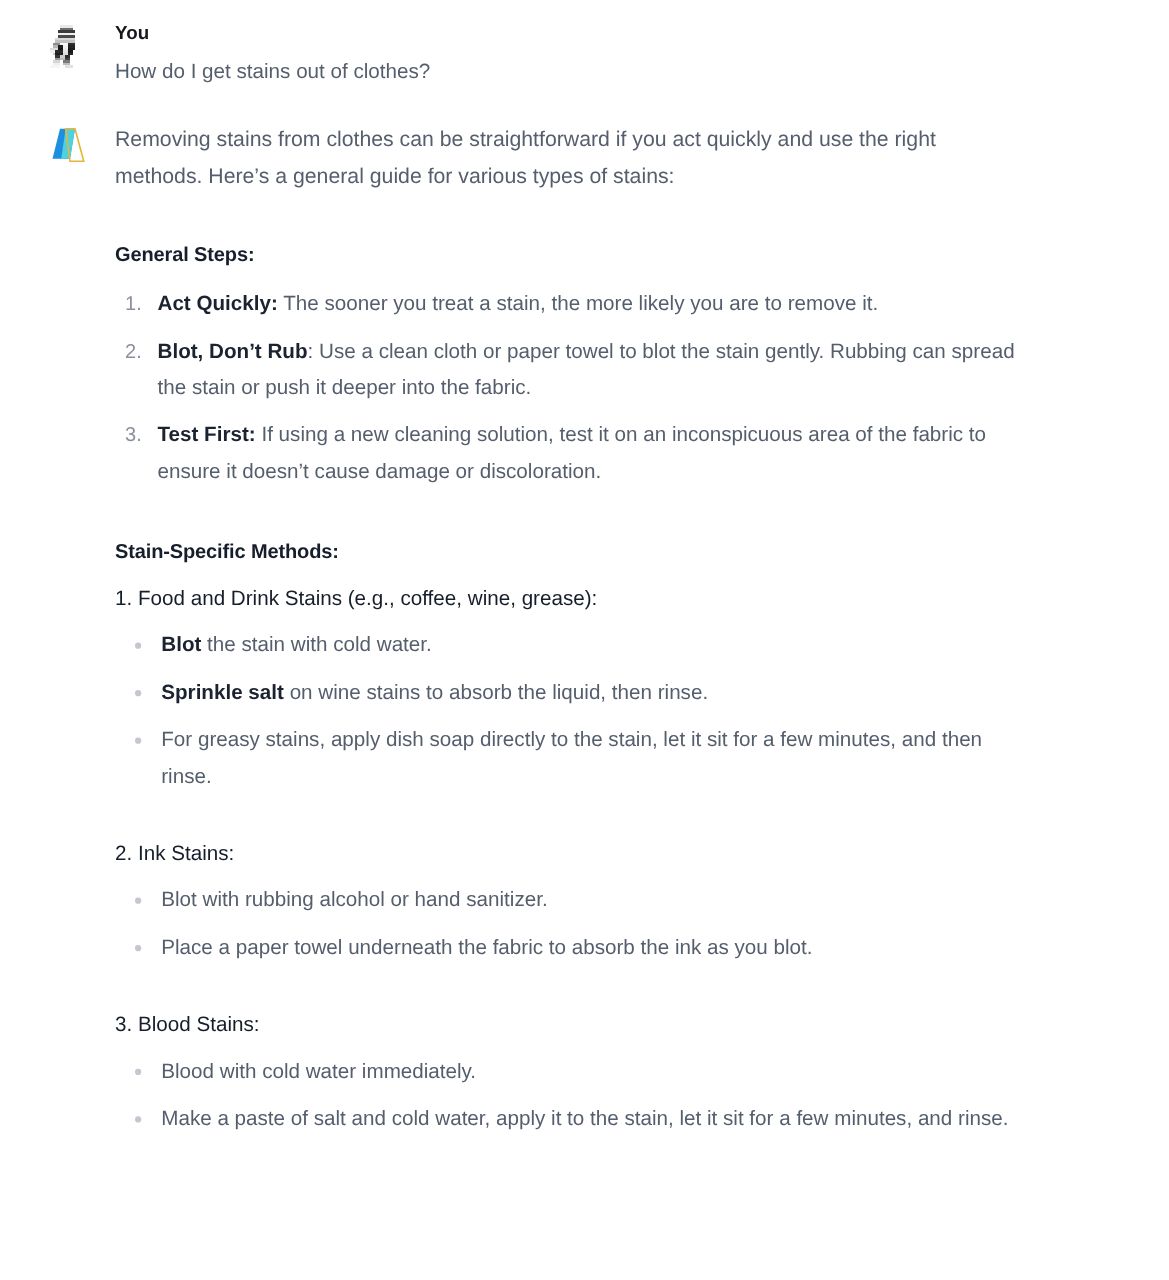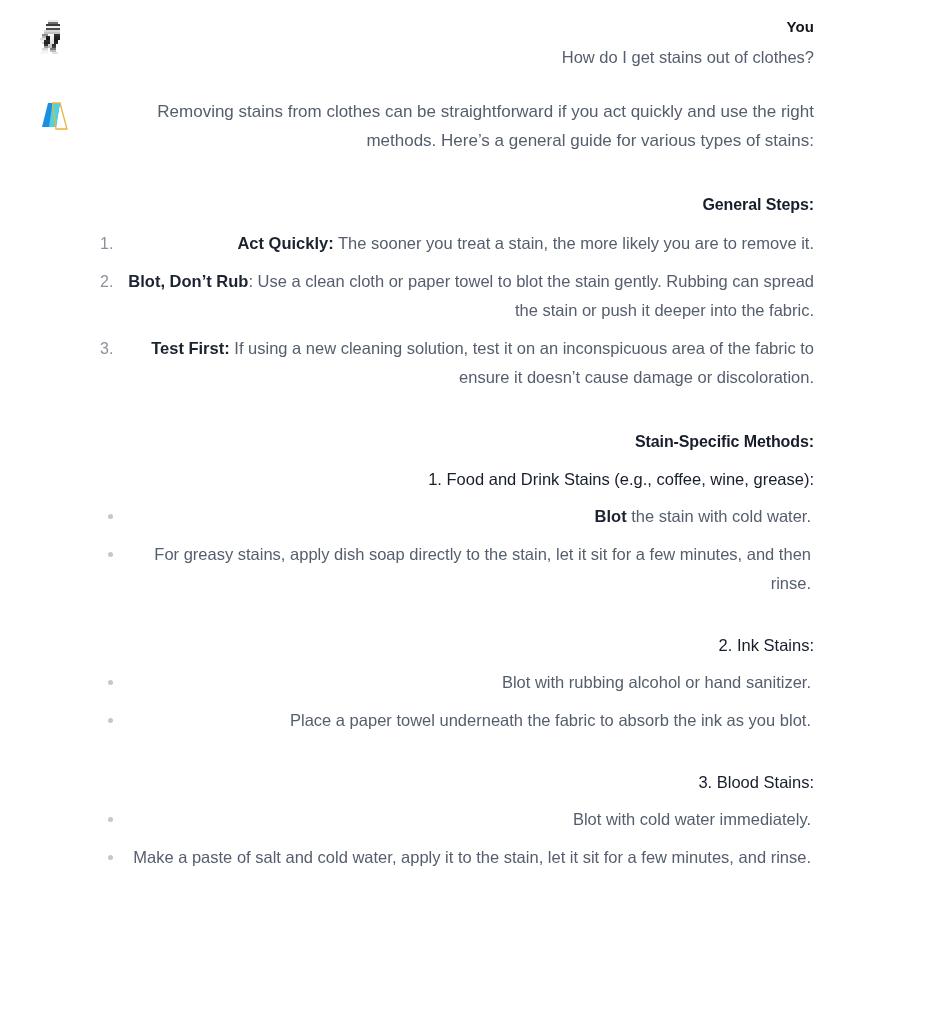--- a/index.html
+++ b/index.html
@@ -10,21 +10,20 @@
   body {
     width: 935px;
     height: 1024px;
     font-family: "Liberation Sans", sans-serif;
     overflow: hidden;
     position: relative;
   }
 
   .conversation {
     padding: 18px 0 0 0;
-    text-align: right;
   }
 
   .message {
     display: flex;
     align-items: flex-start;
     padding: 0 0 0 36px;
   }
   .message + .message { margin-top: 28px; }
 
   .avatar-col {
@@ -227,31 +226,32 @@
         <li><span class="bold-dark">Act Quickly:</span><span> The sooner you treat a stain, the more likely you are to remove it.</span></li>
         <li><span class="bold-dark">Blot, Don’t Rub</span><span>: Use a clean cloth or paper towel to blot the stain gently. Rubbing can spread the stain or push it deeper into the fabric.</span></li>
         <li><span class="bold-dark">Test First:</span><span> If using a new cleaning solution, test it on an inconspicuous area of the fabric to ensure it doesn’t cause damage or discoloration.</span></li>
       </ol>
 
       <h2 class="section-heading">Stain-Specific Methods:</h2>
 
       <p class="sub-heading"><span>1. </span><span class="sh-label">Food and Drink Stains (e.g., coffee, wine, grease):</span></p>
       <ul class="bullets">
         <li><span class="bold-dark">Blot</span><span> the stain with cold water.</span></li>
+        <li><span class="bold-dark">Sprinkle salt</span><span> on wine stains to absorb the liquid, then rinse.</span></li>
         <li><span class="bold-dark"></span><span>For greasy stains, apply dish soap directly to the stain, let it sit for a few minutes, and then rinse.</span></li>
       </ul>
 
       <p class="sub-heading spaced"><span>2. </span><span class="sh-label">Ink Stains:</span></p>
       <ul class="bullets">
         <li><span class="bold-dark"></span><span>Blot with rubbing alcohol or hand sanitizer.</span></li>
         <li><span class="bold-dark"></span><span>Place a paper towel underneath the fabric to absorb the ink as you blot.</span></li>
       </ul>
 
       <p class="sub-heading spaced"><span>3. </span><span class="sh-label">Blood Stains:</span></p>
       <ul class="bullets">
-        <li><span class="bold-dark"></span><span>Blot with cold water immediately.</span></li>
+        <li><span class="bold-dark"></span><span>Blood with cold water immediately.</span></li>
         <li><span class="bold-dark"></span><span>Make a paste of salt and cold water, apply it to the stain, let it sit for a few minutes, and rinse.</span></li>
       </ul>
 
     </div>
   </div>
 
 </div>
 
 </body></html>

